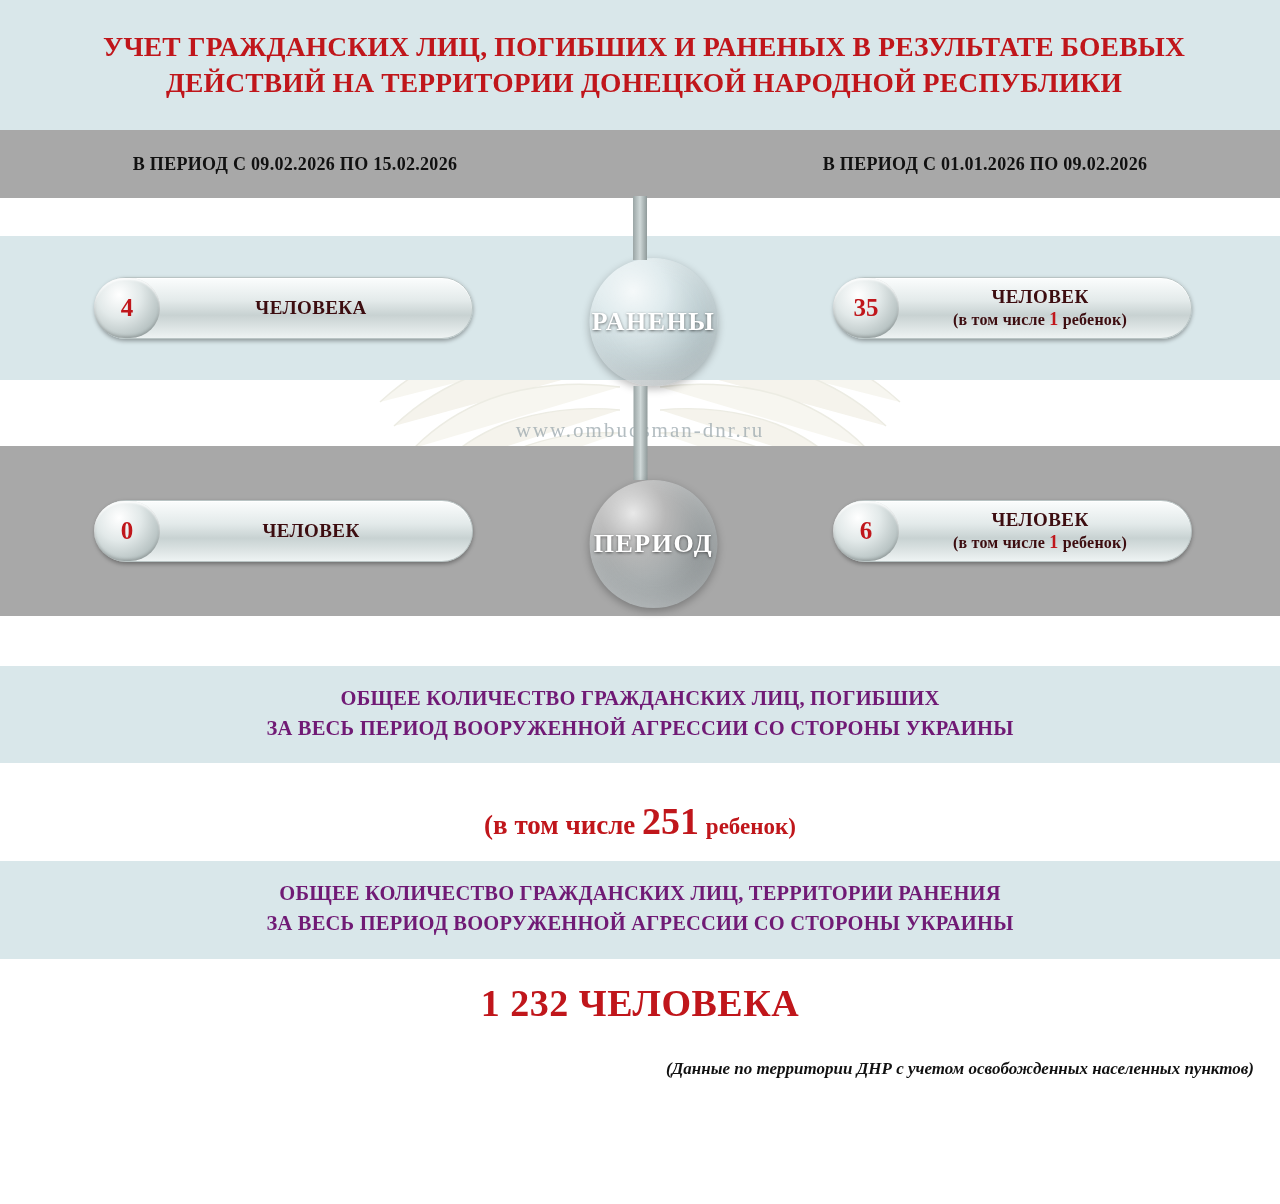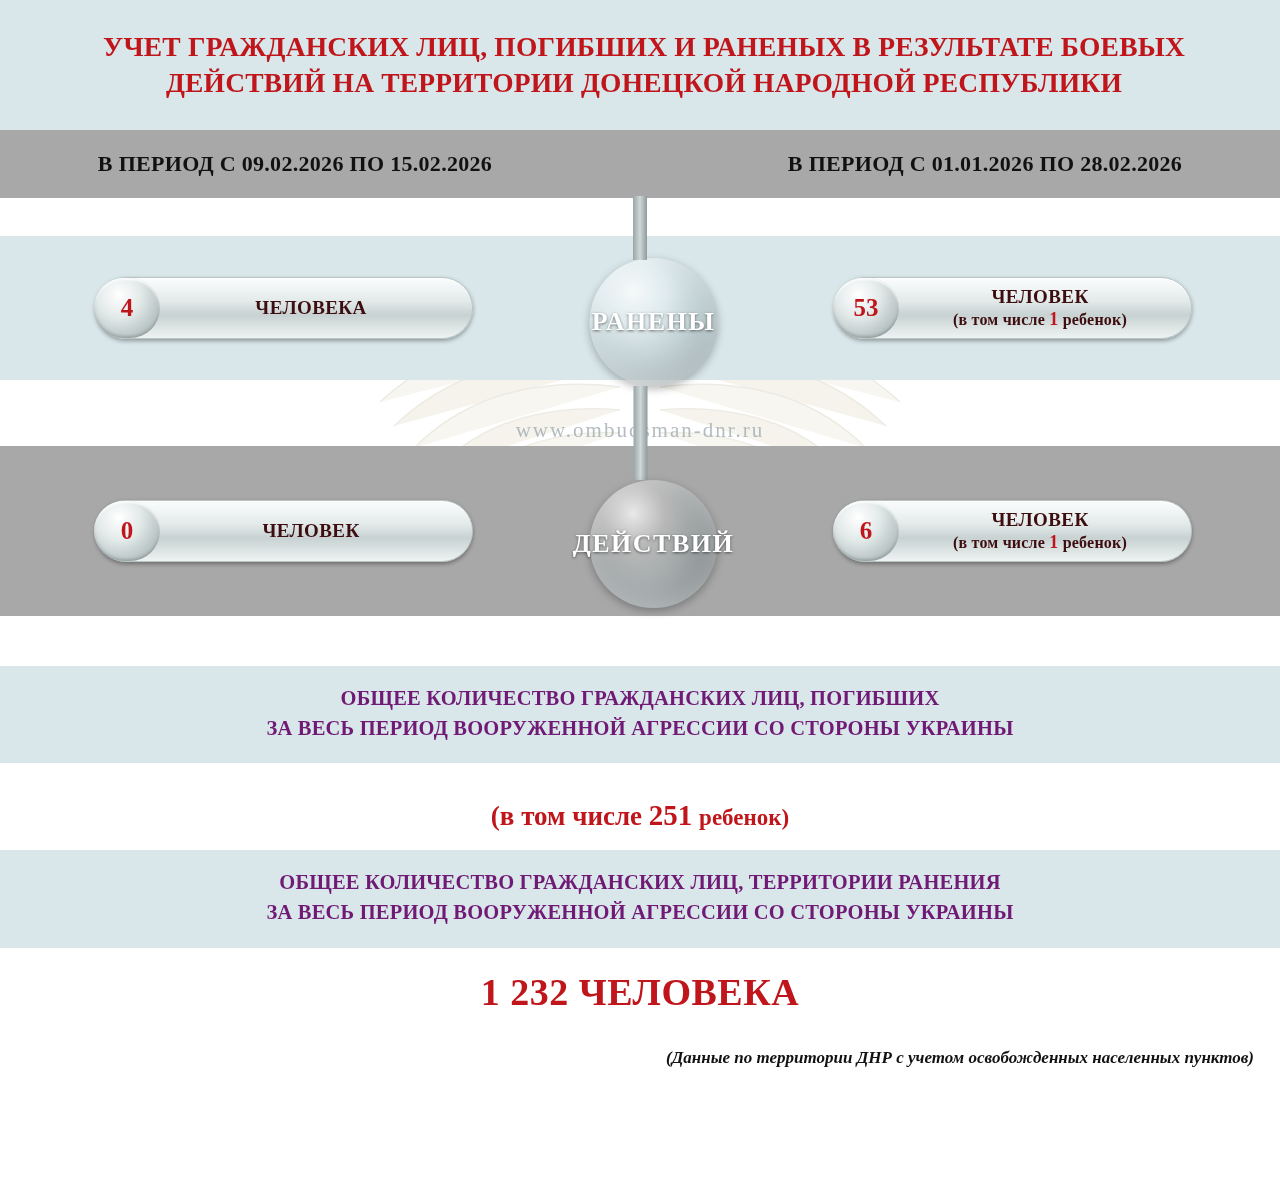--- a/index.html
+++ b/index.html
@@ -73,21 +73,21 @@
     height: 68px;
     background: #a8a8a8;
     display: flex;
     align-items: center;
   }
   .period-half {
     flex: 1 1 0;
     text-align: center;
     font-family: "Liberation Serif", serif;
     font-weight: bold;
-    font-size: 22px;
+    font-size: 18px;
     color: #111111;
     letter-spacing: .3px;
   }
   .period-left { padding-right: 60px; }
   .period-right { padding-left: 40px; }
 
   
   .gap-white { position: relative; z-index: 1; height: 38px; background: transparent; }
 
   
@@ -219,21 +219,21 @@
     color: #c0161b;
     letter-spacing: .5px;
   }
   .total-sub {
     margin-top: 14px;
     font-family: "Liberation Serif", serif;
     font-weight: bold;
     font-size: 27px;
     color: #c0161b;
   }
-  .total-sub .bignum { font-size: 29px; }
+  .total-sub .bignum { font-size: 38px; }
   .total-sub .small { font-size: 23px; }
 
   .footnote {
     position: relative; z-index: 3;
     text-align: right;
     padding: 16px 26px 10px 0;
     font-family: "Liberation Serif", serif;
     font-style: italic;
     font-weight: bold;
     font-size: 17px;
@@ -290,51 +290,51 @@
   </svg>
 
   <div class="wm-url">www.ombudsman-dnr.ru</div>
 
   <div class="header">
     <h1>УЧЕТ ГРАЖДАНСКИХ ЛИЦ, ПОГИБШИХ И РАНЕНЫХ В РЕЗУЛЬТАТЕ БОЕВЫХ ДЕЙСТВИЙ НА ТЕРРИТОРИИ ДОНЕЦКОЙ НАРОДНОЙ РЕСПУБЛИКИ</h1>
   </div>
 
   <div class="period-band">
     <div class="period-half period-left">В ПЕРИОД С 09.02.2026 ПО 15.02.2026</div>
-    <div class="period-half period-right">В ПЕРИОД С 01.01.2026 ПО 28.02.2026</div>
+    <div class="period-half period-right">В ПЕРИОД С 01.01.2026 ПО 09.02.2026</div>
   </div>
 
   <div class="gap-white"></div>
 
   <div class="center-col" style="top:258px;">
     <div class="orb">
       <span>РАНЕНЫ</span>
     </div>
     <div class="connector" style="height:94px;"></div>
     <div class="orb">
-      <span>ДЕЙСТВИЙ</span>
+      <span>ПЕРИОД</span>
     </div>
   </div>
 
   <div class="center-col" style="top:196px;">
     <div class="connector" style="height:64px;"></div>
   </div>
 
   <div class="row row-wounded">
     <div class="row-side left">
       <div class="pill left-pill">
         <div class="bubble">4</div>
         <div class="pill-text">
           <div class="main">ЧЕЛОВЕКА</div>
         </div>
       </div>
     </div>
     <div class="row-side right">
       <div class="pill right-pill">
-        <div class="bubble">53</div>
+        <div class="bubble">35</div>
         <div class="pill-text">
           <div class="main">ЧЕЛОВЕК</div>
           <div class="sub">
             <span>(в том числе</span>
             <span class="num">1</span>
             <span>ребенок)</span>
           </div>
         </div>
       </div>
     </div>

